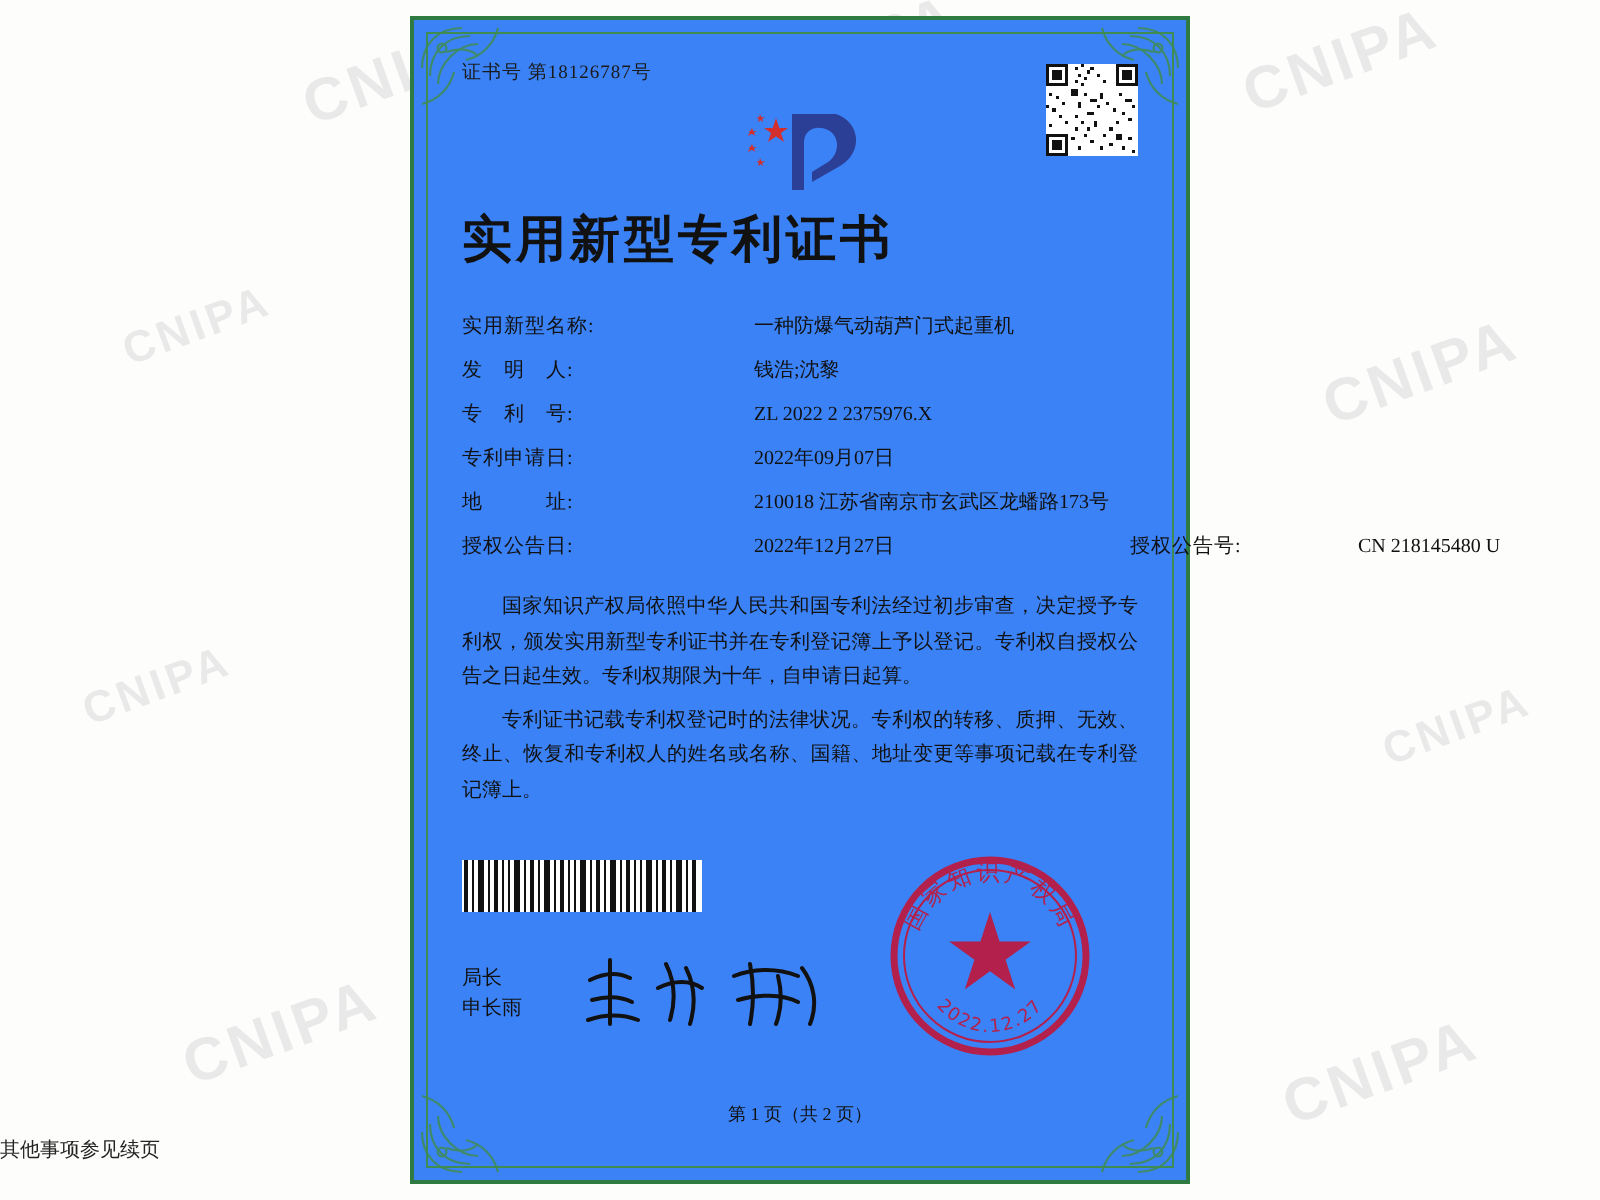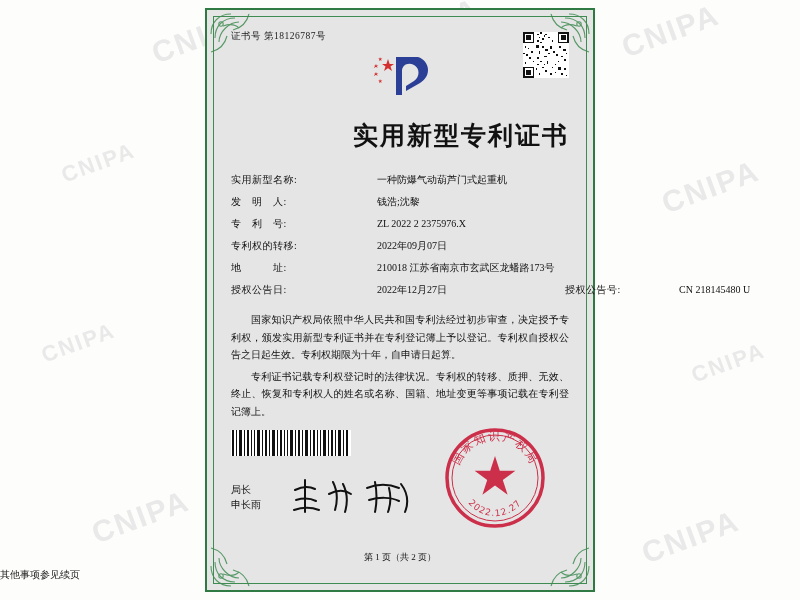--- a/index.html
+++ b/index.html
@@ -31,21 +31,21 @@
   .wm.big { font-size: 30px; }
   .wm.med { font-size: 22px; }
 
   
   .cert {
     position: absolute;
     left: 205px;
     top: 8px;
     width: 390px;
     height: 584px;
-    background: #e5e5e5;
+    background: #3b82f6;
     box-sizing: border-box;
   }
   .cert-border-outer {
     position: absolute;
     inset: 0;
     border: 2px solid #2f7a43;
     box-sizing: border-box;
   }
   .cert-border-inner {
     position: absolute;
@@ -92,26 +92,26 @@
 
   .logo {
     margin: 10px auto 0;
     width: 84px;
     height: 46px;
     position: relative;
   }
   .logo svg { width: 100%; height: 100%; display: block; }
 
   .title {
-    text-align: right;
+    text-align: left;
     font-size: 25px;
     font-weight: bold;
     letter-spacing: 2px;
     color: #111;
-    margin-top: 20px;
+    margin-top: 4px;
     font-family: "DejaVu Sans", sans-serif;
   }
 
   .fields {
     margin-top: 22px;
     font-size: 10px;
     color: #111;
     line-height: 1.1;
   }
   .frow {
@@ -377,21 +377,21 @@
         </div>
         <div class="frow">
           <div class="flabel">发　明　人:</div>
           <div class="fvalue">钱浩;沈黎</div>
         </div>
         <div class="frow">
           <div class="flabel">专　利　号:</div>
           <div class="fvalue">ZL 2022 2 2375976.X</div>
         </div>
         <div class="frow">
-          <div class="flabel">专利权的转移:</div>
+          <div class="flabel">专利申请日:</div>
           <div class="fvalue">2022年09月07日</div>
         </div>
         <div class="frow">
           <div class="flabel">地　　　址:</div>
           <div class="fvalue">210018 江苏省南京市玄武区龙蟠路173号</div>
         </div>
         <div class="frow split">
           <div class="flabel">授权公告日:</div>
           <div class="fvalue">2022年12月27日</div>
           <div class="flabel2">授权公告号:</div>

